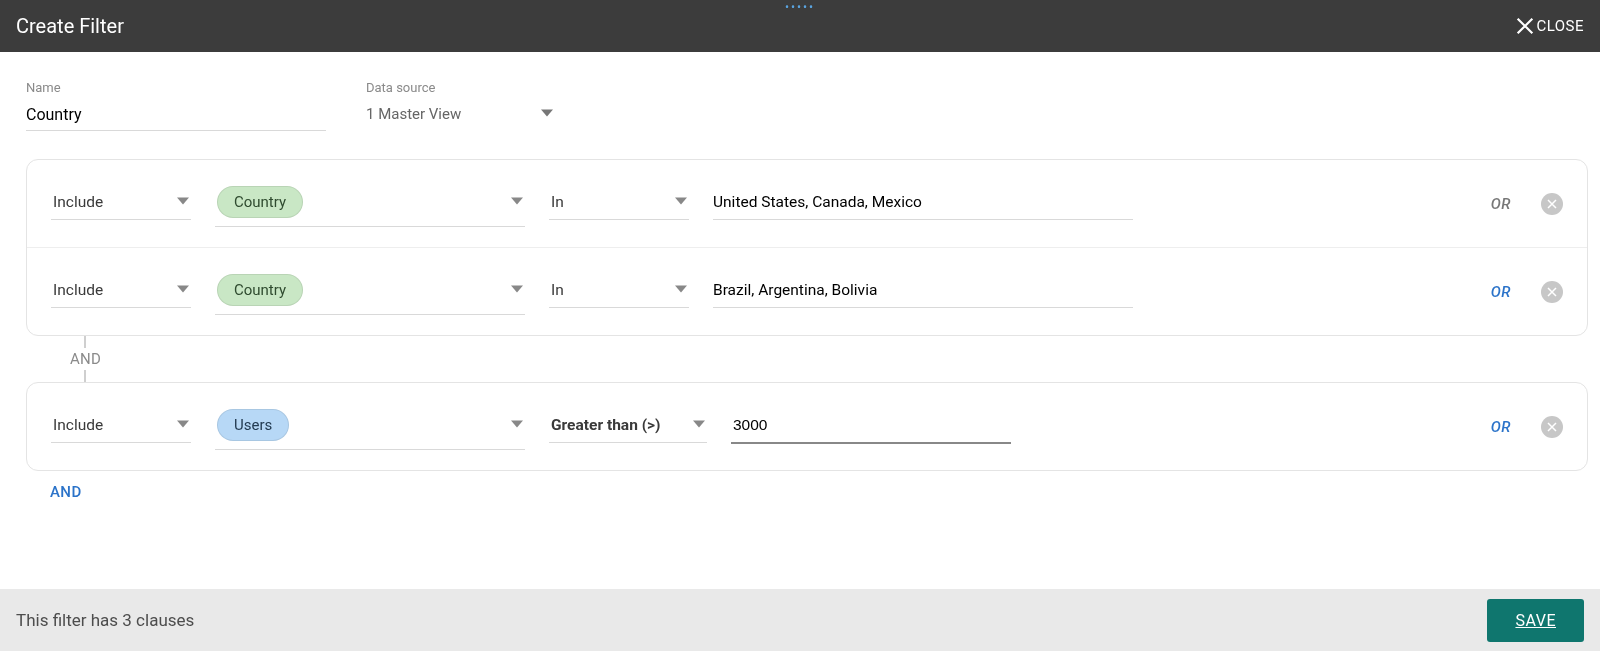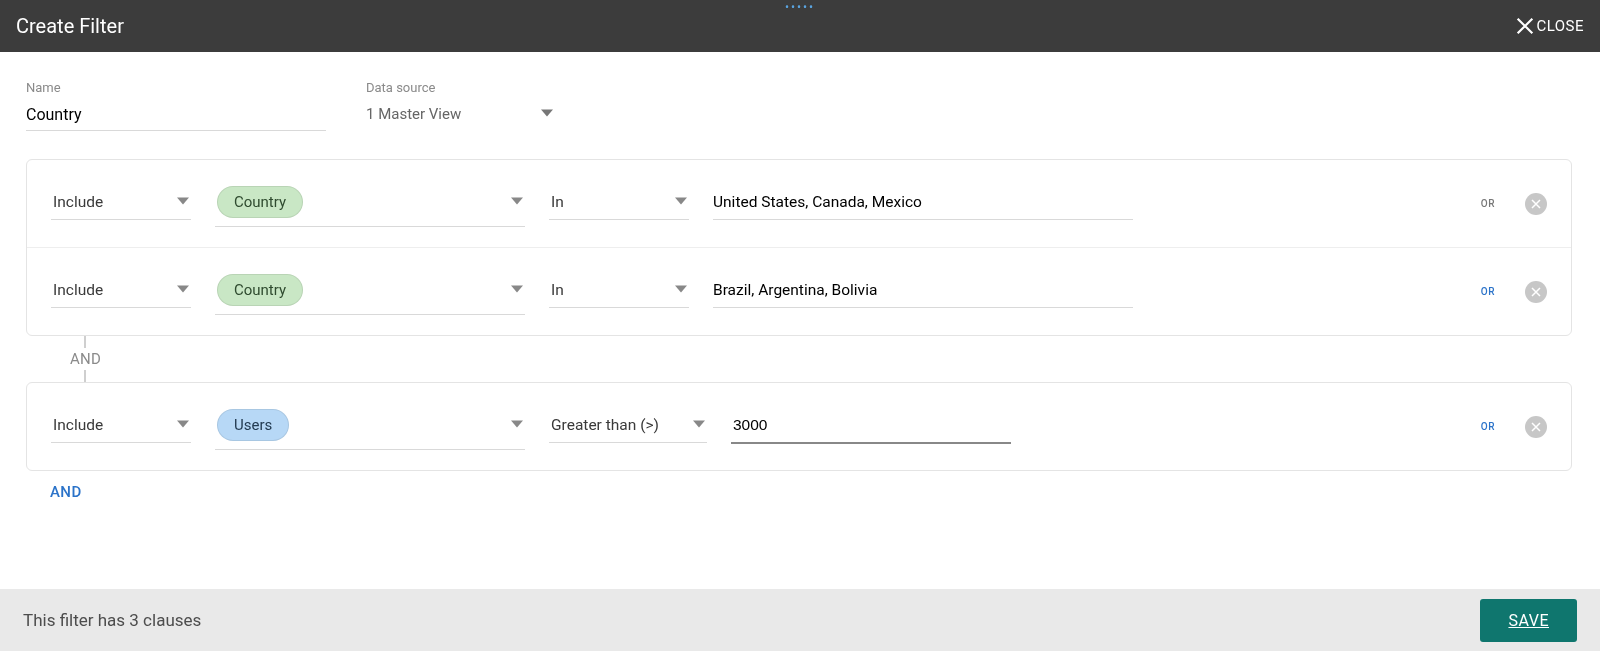--- a/index.html
+++ b/index.html
@@ -7,49 +7,49 @@
   .header {
     background: #3c3c3c; color: #fff; height: 52px;
     display: flex; align-items: center; justify-content: space-between;
     padding: 0 16px;
   }
   .header-title { font-size: 20px; font-weight: 400; }
   .header-close { display: flex; align-items: center; gap: 0; cursor: pointer; }
   .header-close svg { width: 22px; height: 22px; stroke: #fff; stroke-width: 2.4; }
   .header-close span { font-size: 15px; letter-spacing: 0.5px; }
   .drag-handle { position: absolute; top: 0; left: 50%; transform: translateX(-50%); color: #5aa4e0; font-size: 12px; letter-spacing: 2px; padding-top: 0px; user-select: none; }
-  .body { padding: 28px 28px 0 26px; position: relative; }
+  .body { padding: 28px 12px 0 26px; position: relative; }
   .fields-row { display: flex; gap: 40px; margin-bottom: 28px; }
   .field { display: flex; flex-direction: column; }
   .field label { font-size: 13px; color: #8a8a8a; margin-bottom: 6px; }
   .text-input {
     border: none; border-bottom: 1px solid #d9d9d9; font-size: 16px;
     padding: 4px 0 6px 0; outline: none; background: transparent; width: 300px;
     font-family: inherit;
   }
   .ds-select { display: flex; gap: 80px; font-size: 15px; color: #666; padding: 4px 0 6px 0; cursor: pointer; }
   .ds-select .caret { color: #777; }
   .clause-group {
-    border: 1px solid #e4e4e4; border-radius: 6px;
+    border: 1px solid #e4e4e4; border-radius: 12px;
   }
   .clause-row {
     display: flex; align-items: center; padding: 20px 24px;
     gap: 24px;
   }
   .clause-row + .clause-row { border-top: 1px solid #eee; }
   .sel {
     display: flex; align-items: center; justify-content: space-between;
     border-bottom: 1px solid #d9d9d9; font-size: 15.5px; color: #3a3a3a;
     padding: 6px 2px 8px 2px; cursor: pointer; background: transparent;
   }
   .sel .caret { color: #888; }
   .sel-include { width: 140px; }
   .sel-dim { width: 310px; }
   .sel-op  { width: 140px; }
-  .sel-op-wide { width: 158px; }
+  .sel-op-wide { width: 158px; font-weight: bold; }
   .chip {
     border-radius: 18px; padding: 6px 16px; font-size: 15px;
     border: 1px solid rgba(0,0,0,0.08); max-width: 260px; overflow: hidden;
     text-overflow: ellipsis; white-space: nowrap;
   }
   .chip-green { background: #c9e7c5; color: #2f4b2f; }
   .chip-blue  { background: #b7d8f6; color: #233b52; }
   .val-input {
     border: none; border-bottom: 1px solid #d9d9d9; font-size: 15.5px;
     padding: 6px 0 8px 0; outline: none; width: 420px; font-family: inherit;
@@ -57,22 +57,22 @@
   .num-wrap { position: relative; width: 280px; }
   .num-input {
     border: none; border-bottom: 2px solid #888; font-size: 15.5px;
     padding: 6px 22px 8px 2px; outline: none; width: 100%; font-family: Liberation Sans, sans-serif;
     -moz-appearance: textfield;
   }
   .num-input::-webkit-outer-spin-button,
   .num-input::-webkit-inner-spin-button { -webkit-appearance: inner-spin-button; }
   .spacer { flex: 1; }
   .or-btn {
-    color: #2b73c9; font-weight: 500; font-size: 10px; letter-spacing: 0.5px;
-    cursor: pointer; user-select: none; padding: 4px 6px;
+    color: #2b73c9; font-weight: 500; font-size: 15px; letter-spacing: 0.5px;
+    cursor: pointer; user-select: none; padding: 4px 6px; font-style: italic;
   }
   .or-btn.muted { color: #777; }
   .remove-icon {
     width: 22px; height: 22px; border-radius: 50%; background: #c7c7c7;
     display: flex; align-items: center; justify-content: center; cursor: pointer;
     color: #fff; flex-shrink: 0;
   }
   .remove-icon svg { width: 12px; height: 12px; stroke: #fff; stroke-width: 3; }
   .and-connector {
     display: flex; flex-direction: column; align-items: flex-start;
@@ -80,21 +80,21 @@
   }
   .and-connector .vline { width: 2px; height: 12px; background: #cfcfcf; margin-left: 14px; }
   .and-connector span { color: #8a8a8a; font-size: 15px; letter-spacing: 0.3px; padding: 2px 0; }
   .and-add {
     color: #2b73c9; font-size: 15px; font-weight: 500; letter-spacing: 0.4px;
     padding: 12px 0 0 24px; cursor: pointer;
   }
   .footer {
     position: absolute; left: 0; right: 0; bottom: 0; height: 62px;
     background: #e9e9e9; display: flex; align-items: center;
-    justify-content: space-between; padding: 0 23px;
+    justify-content: space-between; padding: 0 16px;
   }
   .footer-msg { font-size: 17px; color: #4d4d4d; }
   .save-btn {
     background: #0f766e; color: #fff; border: none; font-size: 16px;
     letter-spacing: 0.5px; padding: 12px 28px; border-radius: 3px; cursor: pointer;
     font-family: inherit;
     text-decoration: underline;
   }
   .caret svg { width: 12px; height: 12px; fill: currentColor; }
 </style>

